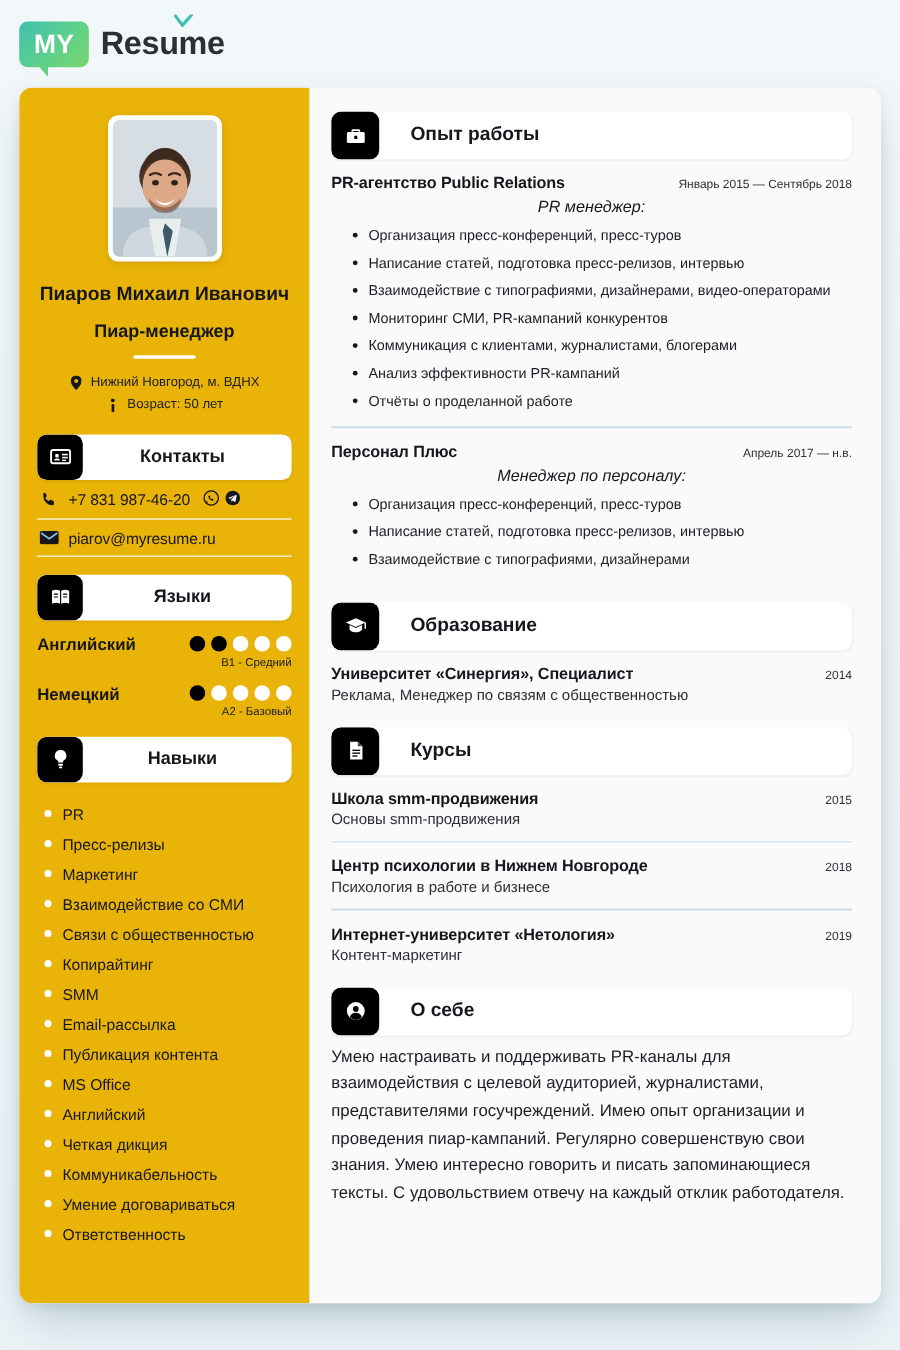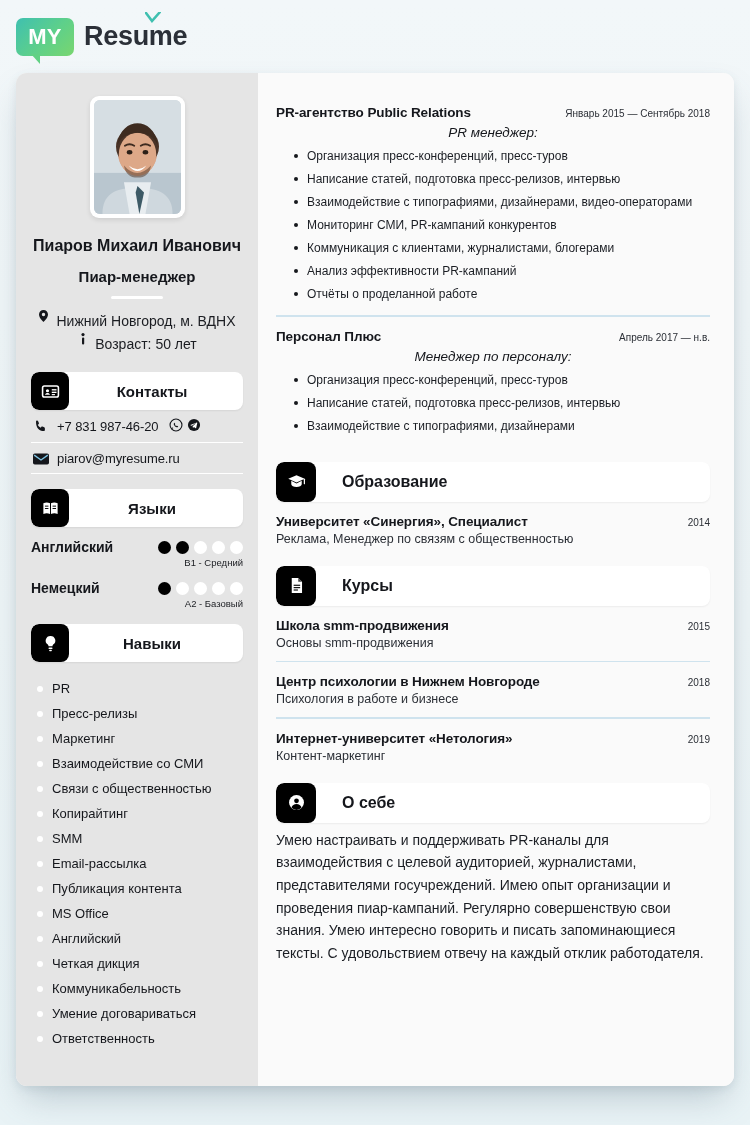--- a/index.html
+++ b/index.html
@@ -83,21 +83,21 @@
     border-radius: 11px;
     box-shadow: 0 18px 34px -8px rgba(90,115,130,.34), 0 3px 9px rgba(90,115,130,.12);
     display: flex;
     overflow: hidden;
   }
 
   
   .sidebar {
     width: 242px;
     flex: 0 0 242px;
-    background: #e5e5e5;
+    background: #eab308;
     padding: 23px 15px 0 15px;
   }
 
   .photo-wrap {
     width: 95px;
     height: 122px;
     margin: 0 auto;
     border-radius: 9px;
     background: #ffffff;
     padding: 4px;
@@ -132,24 +132,24 @@
     width: 52px;
     height: 3px;
     background: #ffffff;
     margin: 11px auto 0;
     border-radius: 2px;
   }
 
   .meta-rows { margin-top: 11px; }
   .meta-row {
     display: flex;
-    align-items: flex-start;
+    align-items: center;
     justify-content: center;
     gap: 7px;
-    font-size: 14px;
+    font-size: 11px;
     color: #1b1d22;
     line-height: 1.7;
   }
   .meta-row .mi {
     width: 11px;
     display: flex;
     justify-content: center;
     flex: 0 0 11px;
   }
 
@@ -557,20 +557,30 @@
         </div>
       <div class="skill">
           <span class="bullet"></span>
           <span>Ответственность</span>
         </div>
     </div>
   </aside>
 
   <main class="main">
 
+    <div class="sec-head">
+      <div class="sq">
+        <svg viewBox="0 0 24 24" fill="#fff">
+            <path d="M9 4.6h6c.9 0 1.6.7 1.6 1.6v1.2h-2V6.4h-5.2v1h-2V6.2c0-.9.7-1.6 1.6-1.6z"></path>
+            <rect x="2.6" y="7.6" width="18.8" height="11.6" rx="1.6"></rect>
+            <rect x="10.4" y="11.6" width="3.2" height="3.4" rx=".6" fill="#000"></rect>
+          </svg>
+      </div>
+      <div class="ttl">Опыт работы</div>
+    </div>
 
     <div class="entry">
       <div class="entry-top">
         <span class="entry-org">PR-агентство Public Relations</span>
         <span class="entry-date">Январь 2015 — Сентябрь 2018</span>
       </div>
       <div class="entry-role">PR менеджер:</div>
       <ul class="duties">
         <li>Организация пресс-конференций, пресс-туров</li>
         <li>Написание статей, подготовка пресс-релизов, интервью</li>

